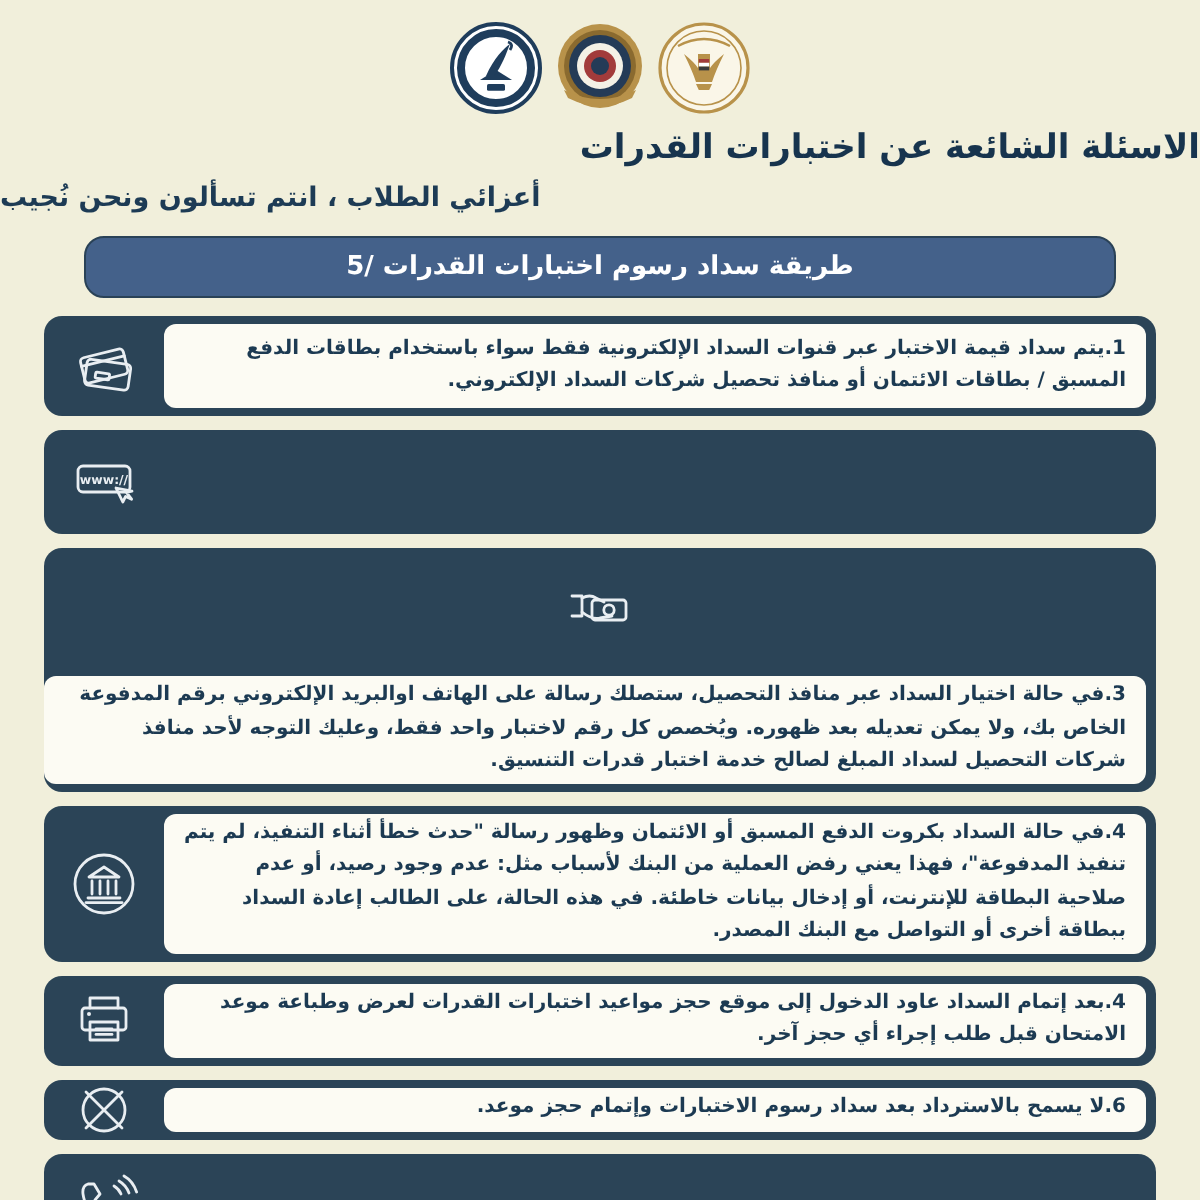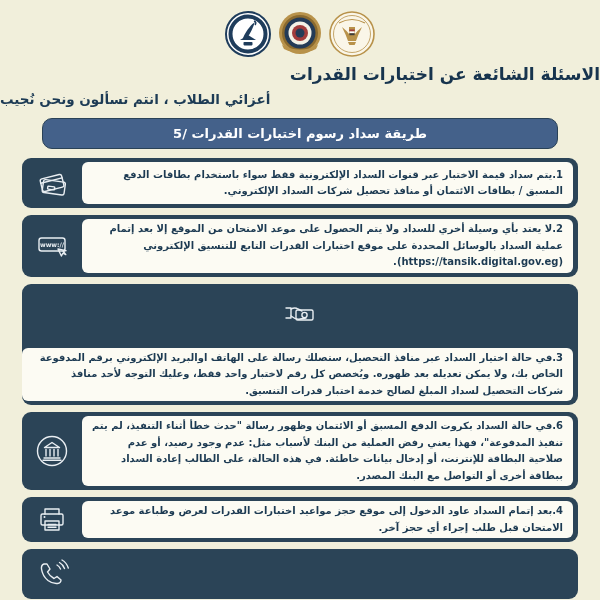--- a/index.html
+++ b/index.html
@@ -109,23 +109,20 @@
     </div>
 
     <div class="row h52">
       <div class="icon-cell">
         <svg width="36" height="30" viewBox="0 0 36 30">
           <rect class="stroke" x="5" y="7" width="26" height="13" rx="2.5"></rect>
           <text x="18" y="15.8" text-anchor="middle" font-family="DejaVu Sans, sans-serif" font-size="6.2" font-weight="bold" fill="#e9eef2">www://</text>
           <path class="stroke" d="M24 18 l3.4 7 1.4-2.8 3 1.4 -2.6-3.4 2.8-0.6 Z" fill="#2b4457"></path>
         </svg>
       </div>
-      <div class="text-box">
-        <p>2.لا يعتد بأي وسيلة أخري للسداد ولا يتم الحصول على موعد الامتحان من الموقع إلا بعد إتمام عملية السداد بالوسائل المحددة على موقع اختبارات القدرات التابع للتنسيق الإلكتروني (https://tansik.digital.gov.eg).</p>
-      </div>
     </div>
 
     <div class="row h63">
       <div class="icon-cell">
         <svg width="36" height="32" viewBox="0 0 36 32">
           <path class="stroke" d="M4 10 h5 v10 h-5"></path>
           <path class="stroke" d="M9 18 q5 4 9 3 l6 -1"></path>
           <path class="stroke" d="M9 11 q4 -2 7 0 l4 2"></path>
           <rect class="stroke" x="14" y="12" width="17" height="10" rx="1.5"></rect>
           <circle class="stroke" cx="22.5" cy="17" r="2.6"></circle>
@@ -143,40 +140,52 @@
           <path class="stroke" d="M9.5 13.5 L17 8.5 L24.5 13.5 Z"></path>
           <line class="stroke" x1="11" y1="15.5" x2="11" y2="22"></line>
           <line class="stroke" x1="15" y1="15.5" x2="15" y2="22"></line>
           <line class="stroke" x1="19" y1="15.5" x2="19" y2="22"></line>
           <line class="stroke" x1="23" y1="15.5" x2="23" y2="22"></line>
           <line class="stroke" x1="9" y1="24" x2="25" y2="24"></line>
           <line class="stroke" x1="8" y1="26.3" x2="26" y2="26.3"></line>
         </svg>
       </div>
       <div class="text-box">
-        <p>6.في حالة السداد بكروت الدفع المسبق أو الائتمان وظهور رسالة "حدث خطأ أثناء التنفيذ، لم يتم تنفيذ المدفوعة"، فهذا يعني رفض العملية من البنك لأسباب مثل: عدم وجود رصيد، أو عدم صلاحية البطاقة للإنترنت، أو إدخال بيانات خاطئة. في هذه الحالة، على الطالب إعادة السداد ببطاقة أخرى أو التواصل مع البنك المصدر.</p>
+        <p>4.في حالة السداد بكروت الدفع المسبق أو الائتمان وظهور رسالة "حدث خطأ أثناء التنفيذ، لم يتم تنفيذ المدفوعة"، فهذا يعني رفض العملية من البنك لأسباب مثل: عدم وجود رصيد، أو عدم صلاحية البطاقة للإنترنت، أو إدخال بيانات خاطئة. في هذه الحالة، على الطالب إعادة السداد ببطاقة أخرى أو التواصل مع البنك المصدر.</p>
       </div>
     </div>
 
     <div class="row h45">
       <div class="icon-cell">
         <svg width="34" height="32" viewBox="0 0 34 32">
           <path class="stroke" d="M10 10 V5 h14 v5"></path>
           <rect class="stroke" x="6" y="10" width="22" height="11" rx="1.5"></rect>
           <circle cx="9.5" cy="13" r="1" fill="#e9eef2"></circle>
           <path class="stroke" d="M10 17 h14 v9 h-14 Z" fill="#2b4457"></path>
           <line class="stroke" x1="13" y1="20.5" x2="21" y2="20.5"></line>
           <line class="stroke" x1="13" y1="23.2" x2="21" y2="23.2"></line>
         </svg>
       </div>
       <div class="text-box">
         <p>4.بعد إتمام السداد عاود الدخول إلى موقع حجز مواعيد اختبارات القدرات لعرض وطباعة موعد الامتحان قبل طلب إجراء أي حجز آخر.</p>
       </div>
     </div>
 
+    <div class="row h30">
+      <div class="icon-cell">
+        <svg width="28" height="28" viewBox="0 0 28 28">
+          <circle class="stroke" cx="14" cy="14" r="10.5"></circle>
+          <line class="stroke" x1="5" y1="5" x2="23" y2="23"></line>
+          <line class="stroke" x1="23" y1="5" x2="5" y2="23"></line>
+        </svg>
+      </div>
+      <div class="text-box">
+        <p>6.لا يسمح بالاسترداد بعد سداد رسوم الاختبارات وإتمام حجز موعد.</p>
+      </div>
+    </div>
 
     <div class="row h50">
       <div class="icon-cell">
         <svg width="34" height="34" viewBox="0 0 34 34">
           <path class="stroke" d="M9 7 q-3 1 -2.5 5 q1 7 6.5 11.5 q4.5 3.5 9.5 3 q3.5 -0.5 3.5 -3.5 l-4 -3.5 l-3 2 q-4 -2 -6.5 -6.5 l2.5 -3 l-3 -5 Z"></path>
           <path class="stroke" d="M22 8 q2.5 1.5 3.5 4"></path>
           <path class="stroke" d="M24.5 5.5 q3.5 2 5 6"></path>
           <path class="stroke" d="M27 3 q4.5 2.5 6.3 8"></path>
         </svg>
       </div>

